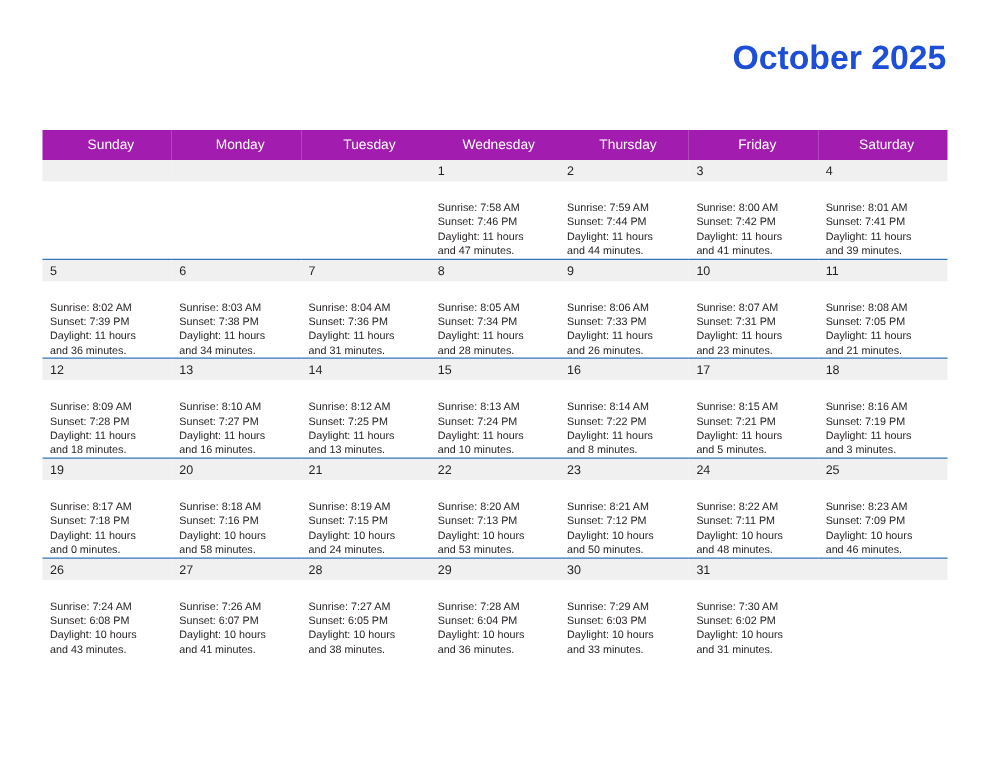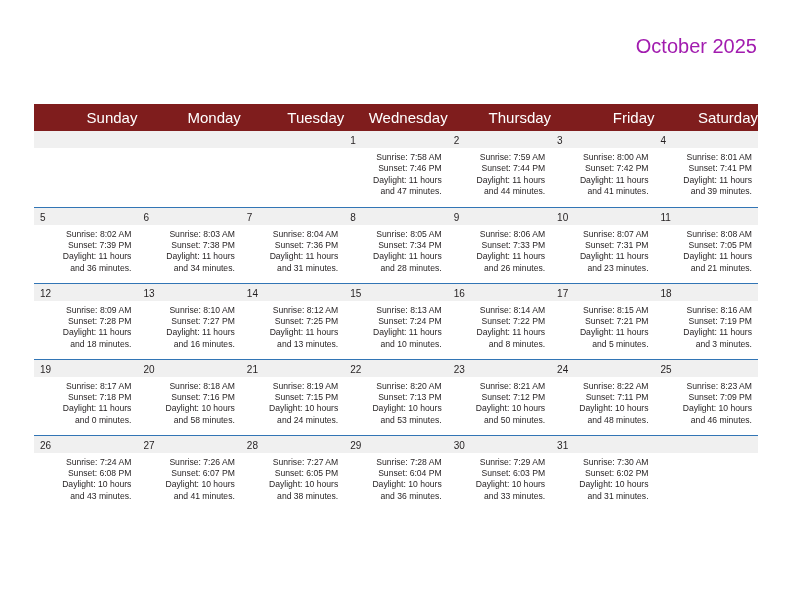--- a/index.html
+++ b/index.html
@@ -68,49 +68,49 @@
     border-bottom: 22px solid transparent;
   }
 
   .title-block {
     position: absolute;
     right: 35px;
     top: 30px;
     text-align: right;
   }
   .cal-title {
-    font-size: 20px;
+    font-size: 27px;
     line-height: 33px;
-    color: #a21caf;
-    font-weight: normal;
+    color: #1d4ed8;
+    font-weight: bold;
     white-space: nowrap;
   }
   .cal-subtitle {
     margin-top: 6px;
     font-size: 14px;
     line-height: 18px;
     color: #333333;
     white-space: nowrap;
   }
 
   
   .calendar {
     position: absolute;
     left: 34px;
     top: 104px;
     width: 724px;
     border-collapse: collapse;
     table-layout: fixed;
   }
   .calendar th {
-    background: #7f1d1d;
+    background: #a21caf;
     color: #ffffff;
-    font-size: 15px;
+    font-size: 11px;
     font-weight: normal;
-    text-align: right;
+    text-align: center;
     padding: 5px 0 5px 6px;
     height: 14px;
     vertical-align: middle;
     border: none;
   }
   .calendar td {
     vertical-align: top;
     padding: 0;
     border: none;
     border-top: 1.5px solid #3275b5;
@@ -130,25 +130,24 @@
     padding: 2px 0 0 6px;
     box-sizing: border-box;
     font-size: 10px;
     line-height: 15px;
     color: #231f20;
   }
   .daynum-band.empty {
     color: transparent;
   }
   .dayinfo {
-    padding: 4px 6px 0 6px;
+    padding: 16px 6px 0 6px;
     font-size: 8.6px;
     line-height: 11.4px;
     color: #231f20;
-    text-align: right;
   }
   .dayinfo div {
     white-space: nowrap;
   }
 </style>
 </head>
 <body>
 
 <div class="page">
 

